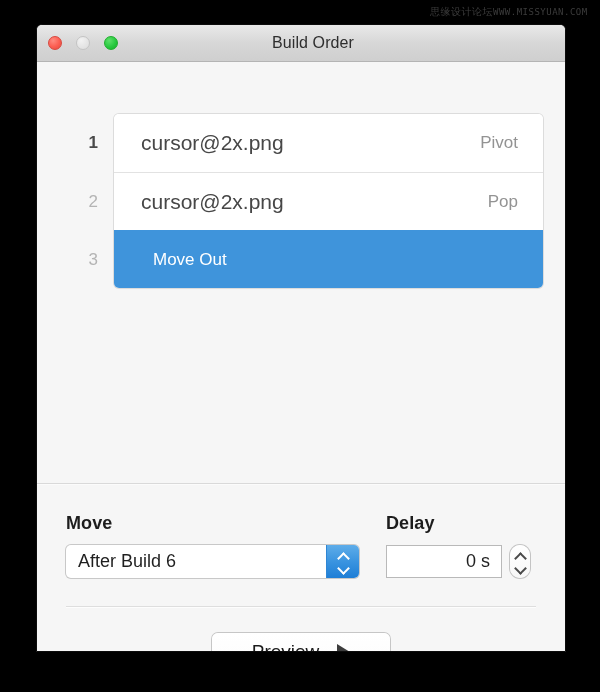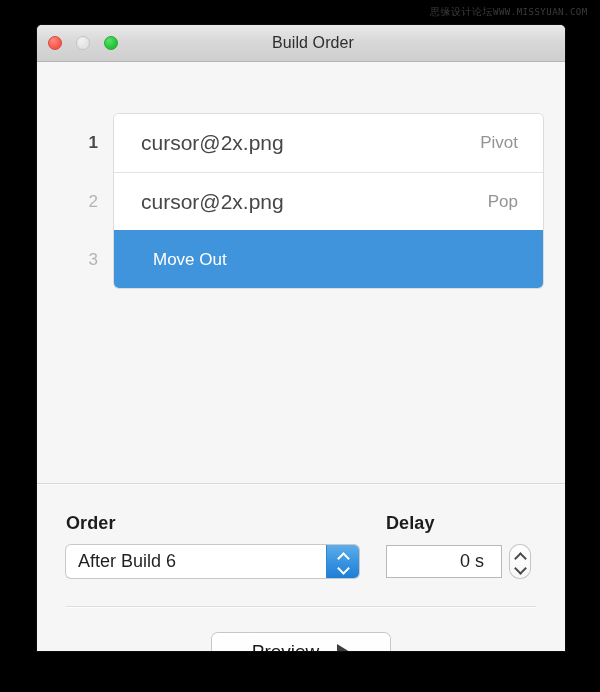--- a/index.html
+++ b/index.html
@@ -263,21 +263,21 @@
   .delay-row { display: flex; align-items: center; gap: 8px; }
   .delay-field {
     width: 116px;
     height: 33px;
     background: #ffffff;
     border: 1px solid #b9b9b9;
     box-sizing: border-box;
     display: flex;
     align-items: center;
     justify-content: flex-end;
-    padding-right: 17px;
+    padding-right: 11px;
     font-size: 18px;
     color: #1f1f1f;
     font-family: "Liberation Sans", sans-serif;
   }
   .stepper {
     width: 20px;
     height: 33px;
     border-radius: 10px;
     background: linear-gradient(to bottom, #ffffff 0%, #f7f7f7 100%);
     box-shadow: 0 0 0 1px #c4c4c4, 0 1px 1px rgba(0,0,0,0.05);
@@ -367,21 +367,21 @@
         </div>
 
       </div>
     </div>
 
     <div class="sep-full s1"></div>
 
     <div class="controls">
 
       <div class="field-group group-start">
-        <div class="field-label">Order</div>
+        <div class="field-label">Move</div>
         <div class="popup-button">
           <span class="popup-value">After Build 6</span>
           <span class="popup-arrows">
             <span class="chev up"></span>
             <span class="chev down"></span>
           </span>
         </div>
       </div>
 
       <div class="field-group group-delay">

